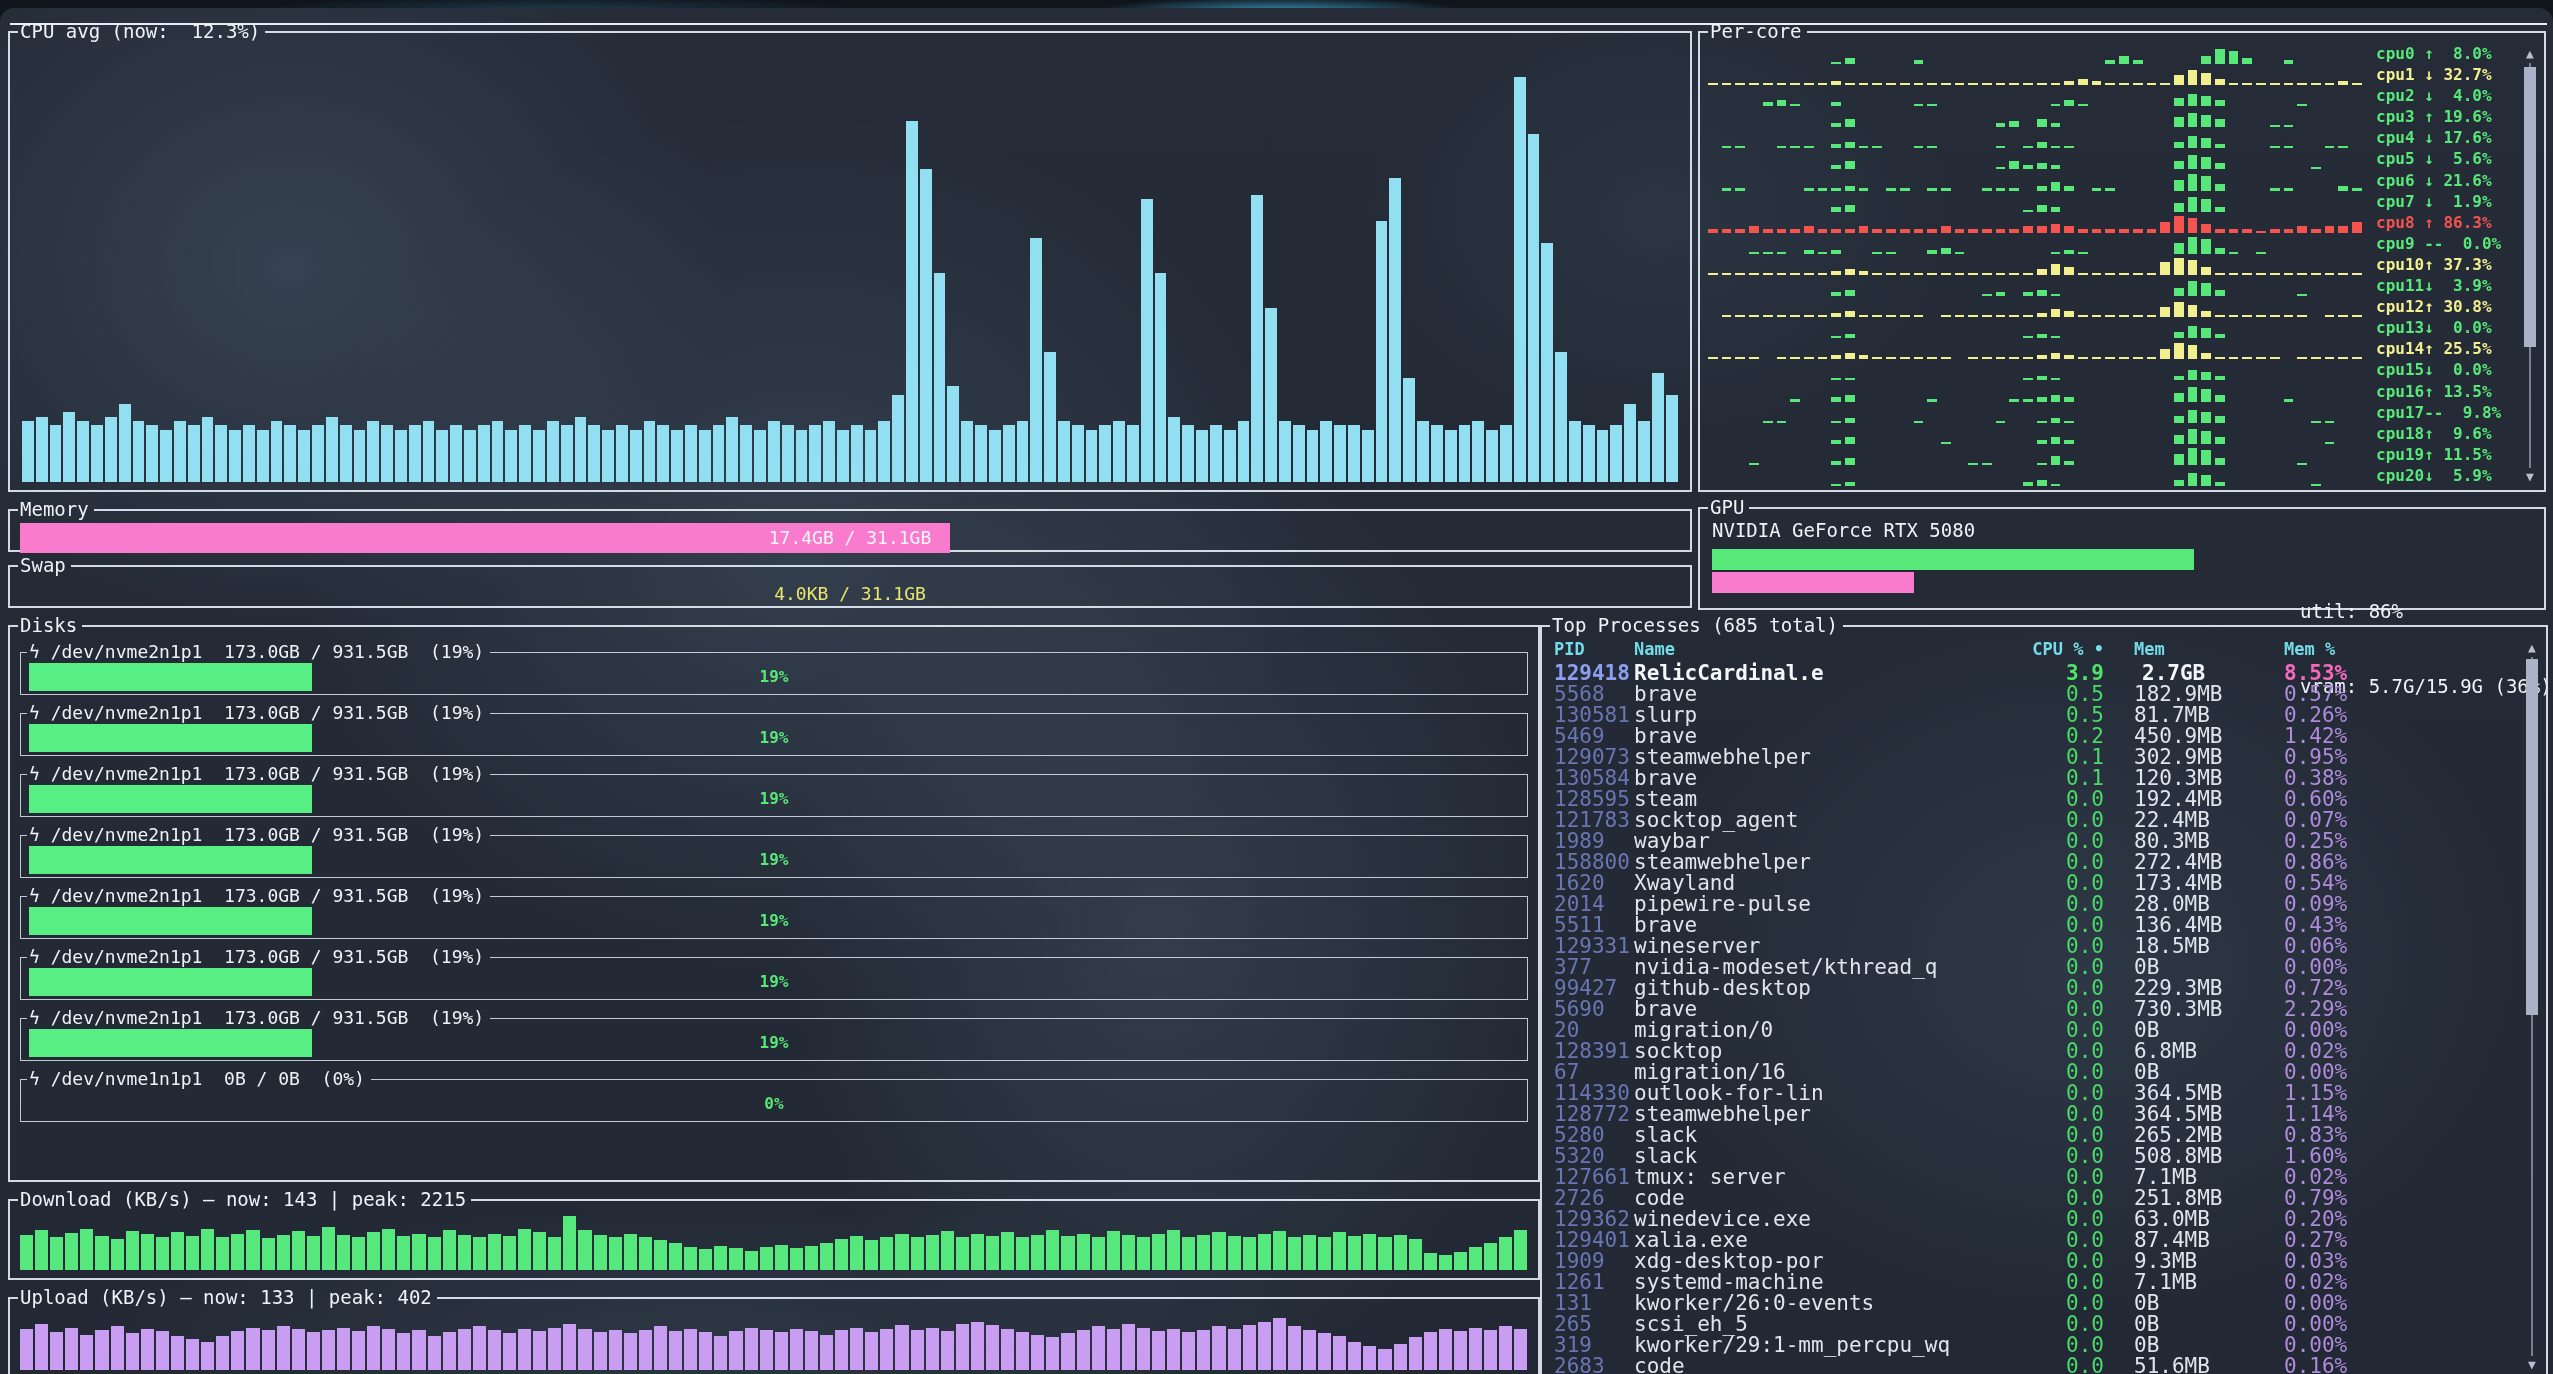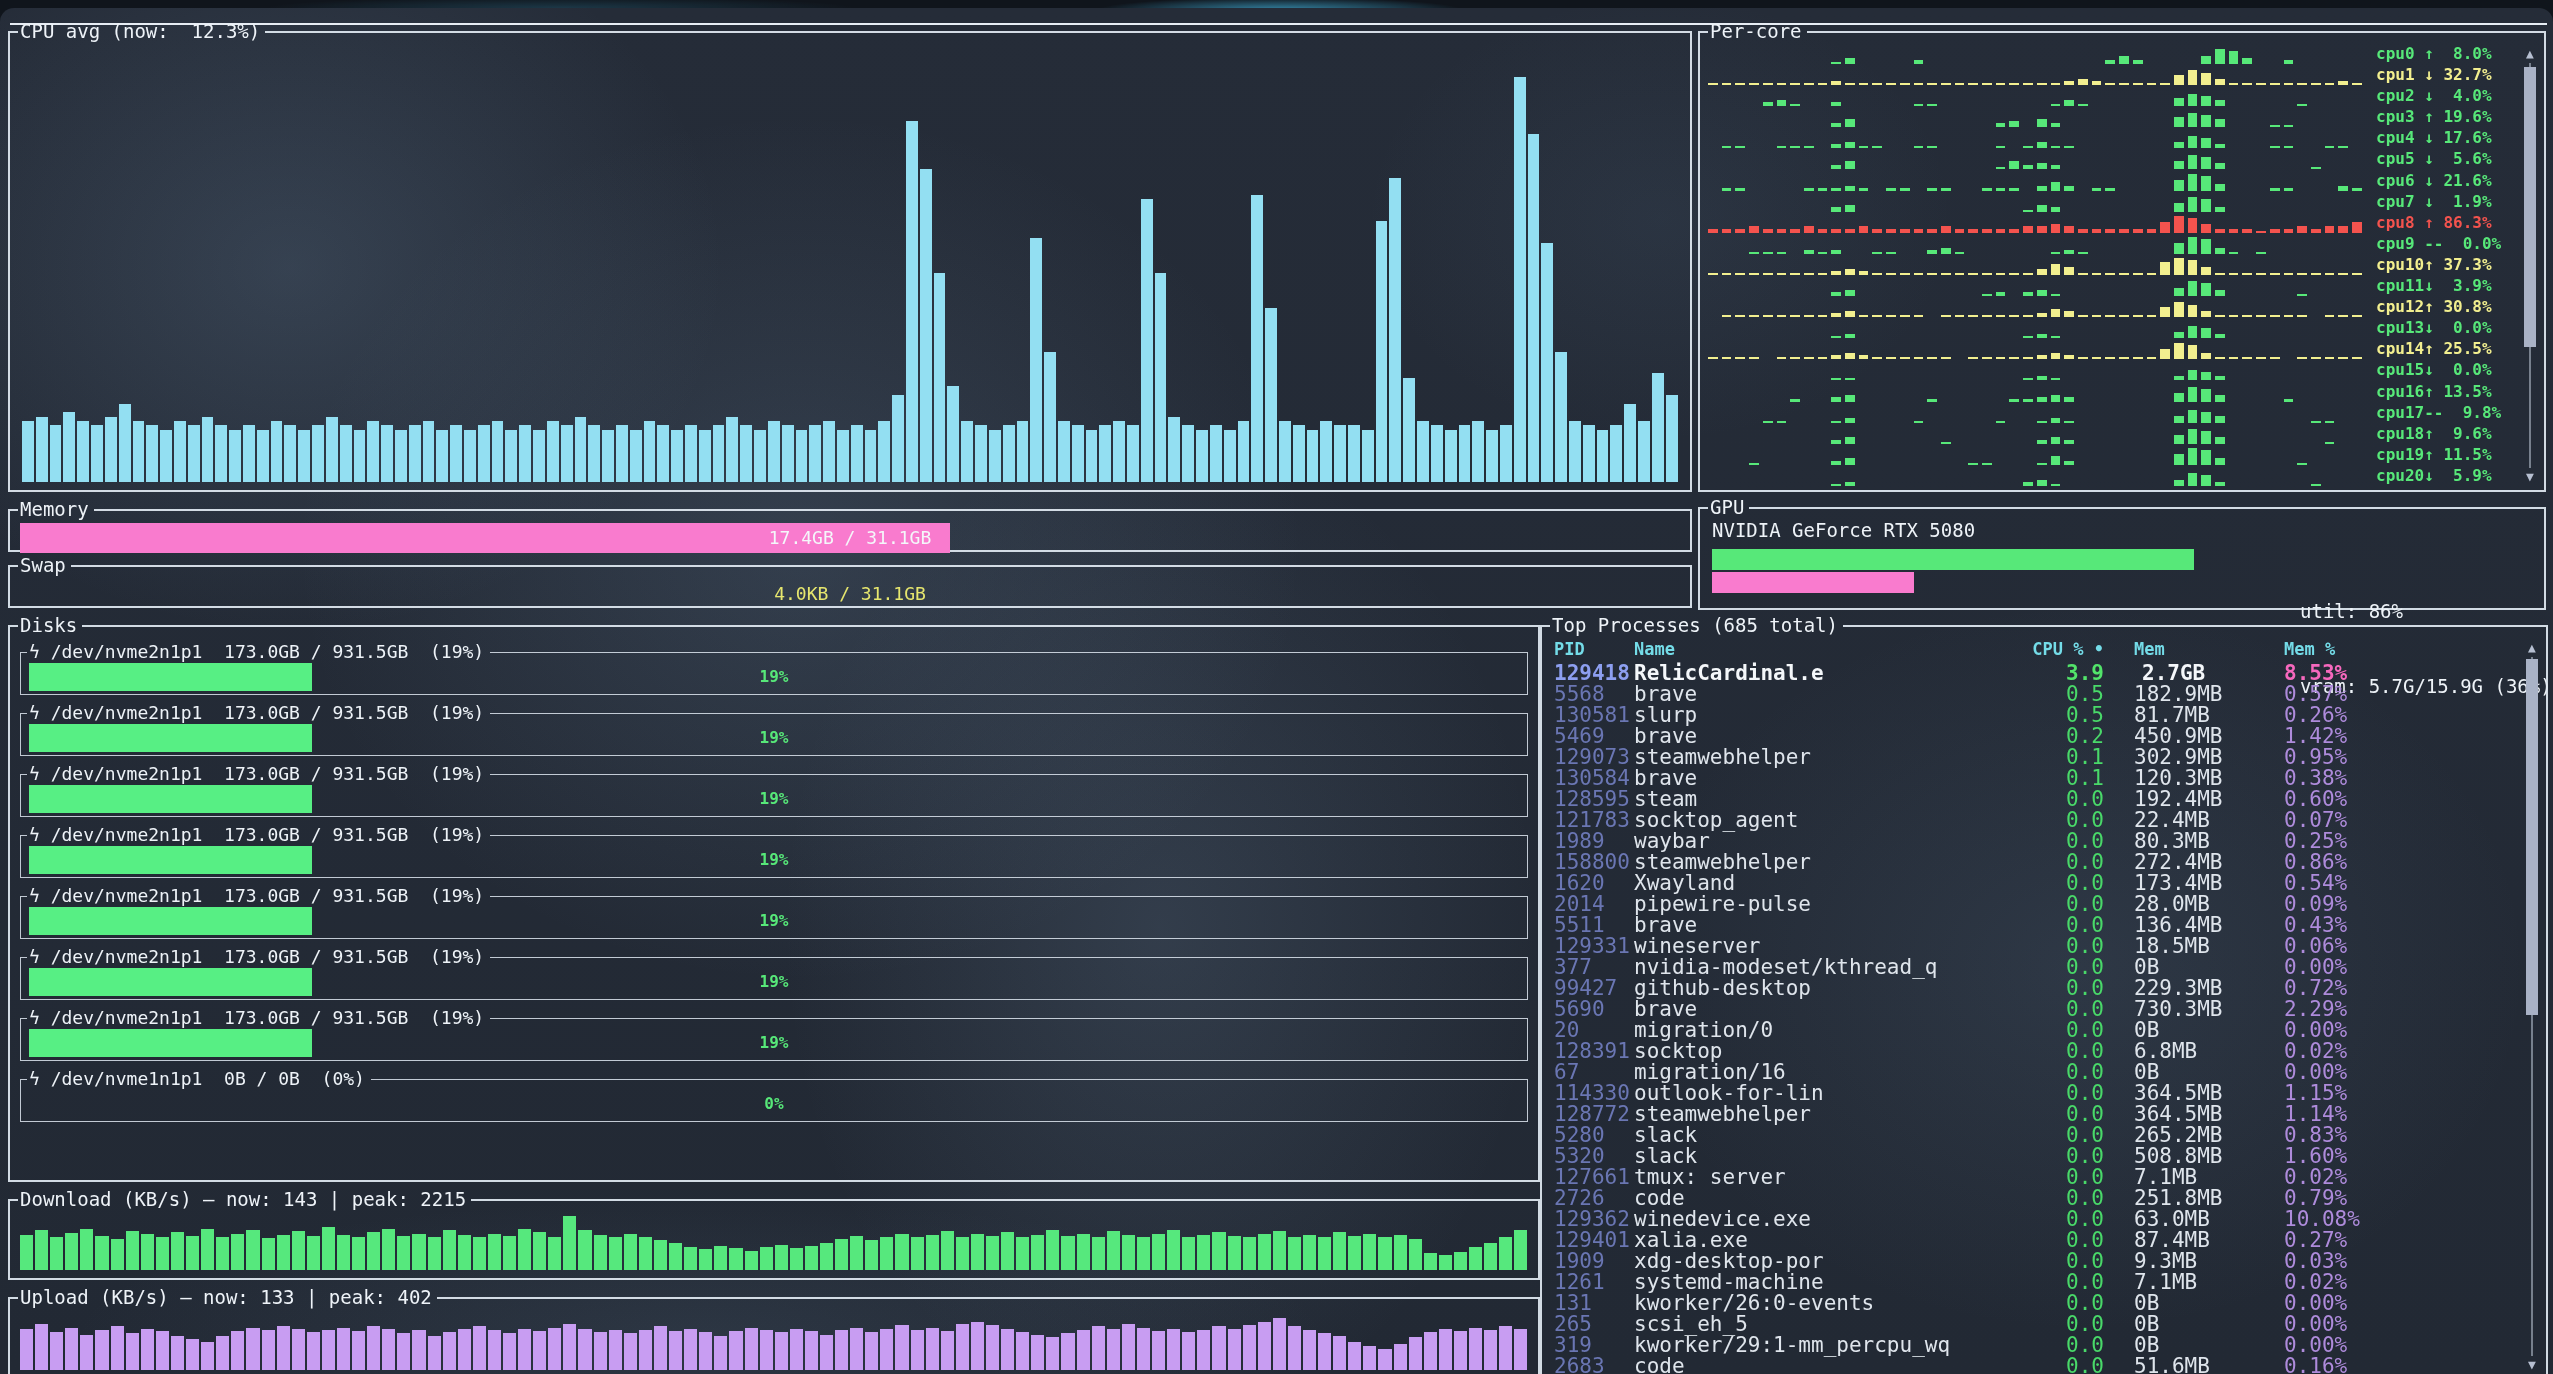--- a/index.html
+++ b/index.html
@@ -1684,21 +1684,21 @@
         <div class="proc-row"><span class="pc-pid">5690</span><span class="pc-name">brave</span><span class="pc-cpu">0.0</span><span class="pc-mem">730.3MB</span><span class="pc-mempct">2.29%</span></div>
         <div class="proc-row"><span class="pc-pid">20</span><span class="pc-name">migration/0</span><span class="pc-cpu">0.0</span><span class="pc-mem">0B</span><span class="pc-mempct">0.00%</span></div>
         <div class="proc-row"><span class="pc-pid">128391</span><span class="pc-name">socktop</span><span class="pc-cpu">0.0</span><span class="pc-mem">6.8MB</span><span class="pc-mempct">0.02%</span></div>
         <div class="proc-row"><span class="pc-pid">67</span><span class="pc-name">migration/16</span><span class="pc-cpu">0.0</span><span class="pc-mem">0B</span><span class="pc-mempct">0.00%</span></div>
         <div class="proc-row"><span class="pc-pid">114330</span><span class="pc-name">outlook-for-lin</span><span class="pc-cpu">0.0</span><span class="pc-mem">364.5MB</span><span class="pc-mempct">1.15%</span></div>
         <div class="proc-row"><span class="pc-pid">128772</span><span class="pc-name">steamwebhelper</span><span class="pc-cpu">0.0</span><span class="pc-mem">364.5MB</span><span class="pc-mempct">1.14%</span></div>
         <div class="proc-row"><span class="pc-pid">5280</span><span class="pc-name">slack</span><span class="pc-cpu">0.0</span><span class="pc-mem">265.2MB</span><span class="pc-mempct">0.83%</span></div>
         <div class="proc-row"><span class="pc-pid">5320</span><span class="pc-name">slack</span><span class="pc-cpu">0.0</span><span class="pc-mem">508.8MB</span><span class="pc-mempct">1.60%</span></div>
         <div class="proc-row"><span class="pc-pid">127661</span><span class="pc-name">tmux: server</span><span class="pc-cpu">0.0</span><span class="pc-mem">7.1MB</span><span class="pc-mempct">0.02%</span></div>
         <div class="proc-row"><span class="pc-pid">2726</span><span class="pc-name">code</span><span class="pc-cpu">0.0</span><span class="pc-mem">251.8MB</span><span class="pc-mempct">0.79%</span></div>
-        <div class="proc-row"><span class="pc-pid">129362</span><span class="pc-name">winedevice.exe</span><span class="pc-cpu">0.0</span><span class="pc-mem">63.0MB</span><span class="pc-mempct">10.08%</span></div>
+        <div class="proc-row"><span class="pc-pid">129362</span><span class="pc-name">winedevice.exe</span><span class="pc-cpu">0.0</span><span class="pc-mem">63.0MB</span><span class="pc-mempct">0.20%</span></div>
         <div class="proc-row"><span class="pc-pid">129401</span><span class="pc-name">xalia.exe</span><span class="pc-cpu">0.0</span><span class="pc-mem">87.4MB</span><span class="pc-mempct">0.27%</span></div>
         <div class="proc-row"><span class="pc-pid">1909</span><span class="pc-name">xdg-desktop-por</span><span class="pc-cpu">0.0</span><span class="pc-mem">9.3MB</span><span class="pc-mempct">0.03%</span></div>
         <div class="proc-row"><span class="pc-pid">1261</span><span class="pc-name">systemd-machine</span><span class="pc-cpu">0.0</span><span class="pc-mem">7.1MB</span><span class="pc-mempct">0.02%</span></div>
         <div class="proc-row"><span class="pc-pid">131</span><span class="pc-name">kworker/26:0-events</span><span class="pc-cpu">0.0</span><span class="pc-mem">0B</span><span class="pc-mempct">0.00%</span></div>
         <div class="proc-row"><span class="pc-pid">265</span><span class="pc-name">scsi_eh_5</span><span class="pc-cpu">0.0</span><span class="pc-mem">0B</span><span class="pc-mempct">0.00%</span></div>
         <div class="proc-row"><span class="pc-pid">319</span><span class="pc-name">kworker/29:1-mm_percpu_wq</span><span class="pc-cpu">0.0</span><span class="pc-mem">0B</span><span class="pc-mempct">0.00%</span></div>
         <div class="proc-row"><span class="pc-pid">2683</span><span class="pc-name">code</span><span class="pc-cpu">0.0</span><span class="pc-mem">51.6MB</span><span class="pc-mempct">0.16%</span></div>
       </div>
     <div class="vscroll">
       <div class="arr up">▲</div>

